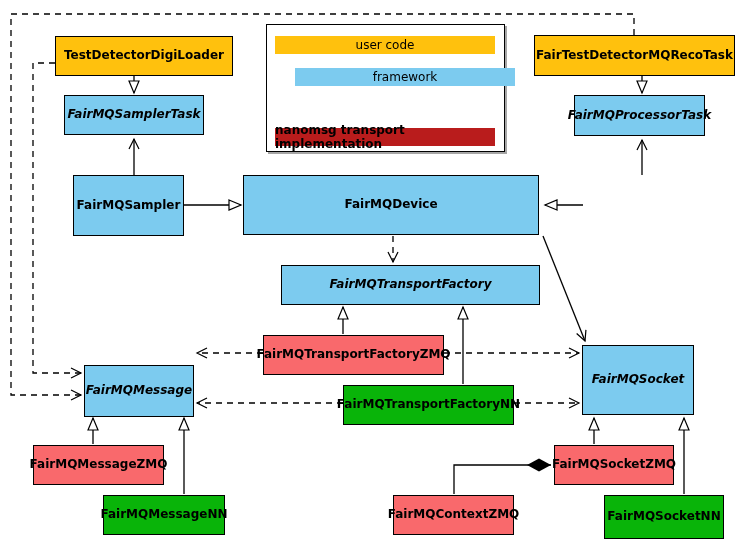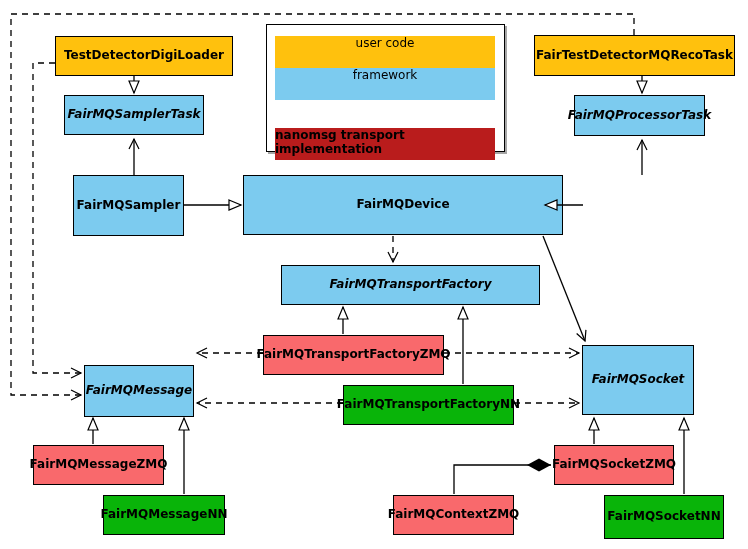--- a/index.html
+++ b/index.html
@@ -18,46 +18,46 @@
   .framework{background:#7CCBEF;}
   .zeromq{background:#F9696C;}
   .nanomsg{background:#09B409;}
 
   
   #n-digiloader{left:55px;top:36px;width:178px;height:40px;}
   #n-recotask{left:534px;top:35px;width:201px;height:41px;}
   #n-samplertask{left:64px;top:95px;width:140px;height:40px;}
   #n-processortask{left:574px;top:95px;width:131px;height:41px;}
   #n-sampler{left:73px;top:175px;width:111px;height:61px;}
-  #n-device{left:243px;top:175px;width:320px;height:60px;}
+  #n-device{left:243px;top:175px;width:296px;height:60px;}
   #n-processor{left:583px;top:175px;width:111px;height:61px;}
   #n-transportfactory{left:264px;top:265px;width:259px;height:40px;margin-left:17px;}
   #n-tfzmq{left:263px;top:335px;width:181px;height:40px;}
   #n-tfnn{left:343px;top:385px;width:171px;height:40px;}
   #n-message{left:84px;top:325px;width:110px;height:52px;margin-top:40px;}
   #n-socket{left:582px;top:345px;width:112px;height:70px;}
   #n-messagezmq{left:33px;top:445px;width:131px;height:40px;}
   #n-messagenn{left:103px;top:495px;width:122px;height:40px;}
   #n-socketzmq{left:554px;top:445px;width:120px;height:40px;}
   #n-contextzmq{left:393px;top:495px;width:121px;height:40px;}
   #n-socketnn{left:604px;top:495px;width:120px;height:44px;}
 
   
   #legend{
     position:absolute;left:266px;top:24px;width:239px;height:128px;
     background:#fff;border:1.5px solid #000;box-sizing:border-box;
     box-shadow:2px 2px 0 rgba(0,0,0,0.35);
   }
   .legend-row{
-    position:absolute;left:8px;width:220px;height:32px;
-    display:flex;justify-content:center;
+    position:absolute;left:8px;width:220px;height:18px;
+    display:flex;align-items:center;justify-content:center;
     font-size:12px;font-weight:normal;color:#000;
   }
   .legend-row.r0{top:11px;background:#FFC10D;}
-  .legend-row.r1{top:43px;background:#7CCBEF;}
+  .legend-row.r1{top:43px;background:#7CCBEF;margin-left:20px;}
   .legend-row.r2{top:73px;background:#F9696C;}
   .legend-row.r3{top:103px;background:#b91c1c;font-weight:bold;}
 
   
   #edges{position:absolute;left:0;top:0;width:748px;height:549px;pointer-events:none;}
   .e{stroke:#000;stroke-width:1.3;fill:none;}
   .dash{stroke-dasharray:6 5;}
 </style>
 </head>
 <body>

